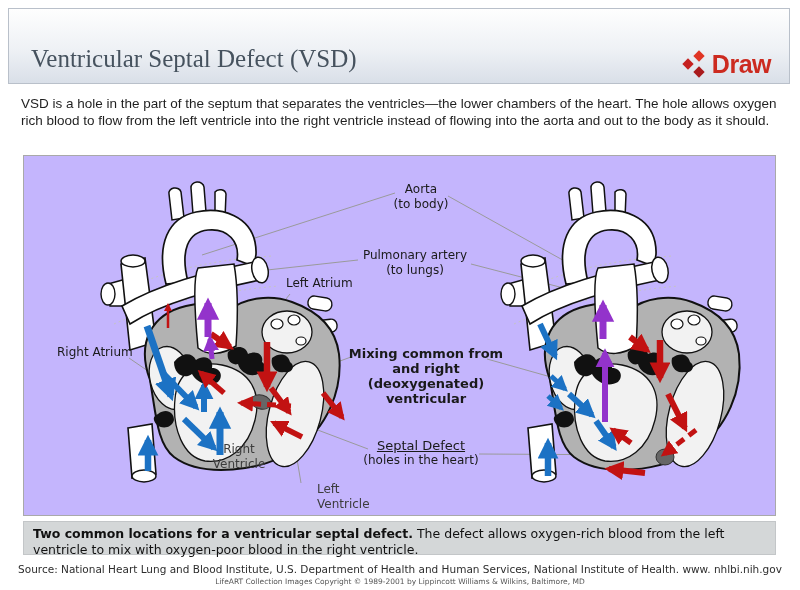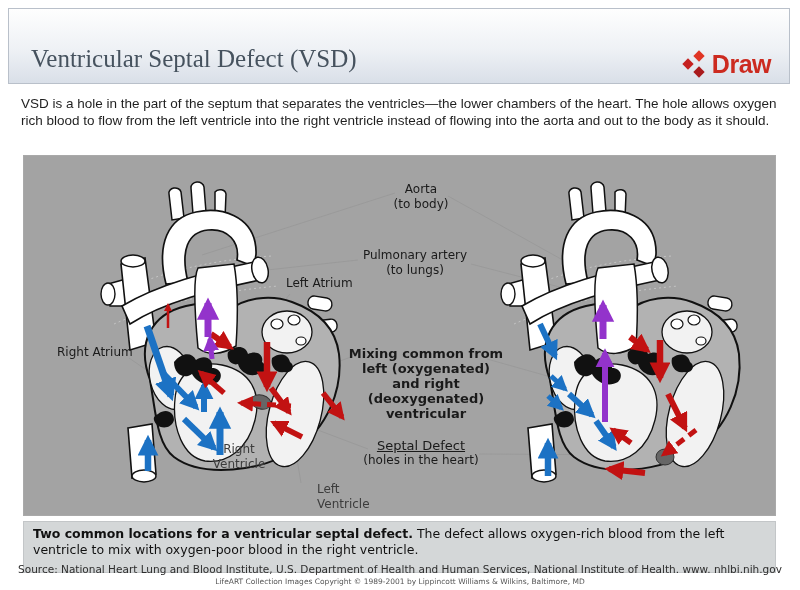--- a/index.html
+++ b/index.html
@@ -10,29 +10,29 @@
           background:linear-gradient(#fefefe,#eef1f5 55%,#d9dfe8);box-sizing:border-box;}
   #title{left:22px;top:36px;font-family:"Liberation Serif",serif;font-size:25px;color:#46525e;}
   #logo{right:18px;top:40px;display:flex;align-items:center;gap:4px;position:absolute;}
   #logo .word{font-size:25px;font-weight:bold;letter-spacing:-0.5px;}
   #logo .smart{color:#151515;}
   #logo .draw{color:#cc2a1f;}
   
   #intro{left:21px;top:95px;width:760px;font-size:13.5px;line-height:17px;color:#1f1f1f;}
   
   #diagram{left:23px;top:155px;width:753px;height:361px;border:1px solid #a9a9a9;
-           background:#a3a3a3;box-sizing:border-box;}
+           background:#c4b5fd;box-sizing:border-box;}
   #dsvg{left:0;top:0;width:751px;height:359px;}
   .lbl{position:absolute;font-family:"DejaVu Sans",sans-serif;font-size:12px;color:#1a1a1a;
        line-height:15px;white-space:nowrap;}
   .lbl.center{text-align:center;white-space:normal;}
   .lbl.bold{font-weight:bold;}
   .lbl.gray{color:#3c3c3c;}
   
-  #caption{left:23px;top:521px;width:753px;height:52px;background:#d4d7d8;border:1px solid #c3c6c8;
+  #caption{left:23px;top:521px;width:753px;height:34px;background:#d4d7d8;border:1px solid #c3c6c8;
            box-sizing:border-box;padding:4px 9px;font-family:"DejaVu Sans",sans-serif;
            font-size:12.5px;line-height:15.5px;color:#111;}
   #source1{left:0;top:563px;width:800px;text-align:center;font-size:10.5px;color:#2d2d2d;
            font-family:"DejaVu Sans",sans-serif;}
   #source2{left:0;top:577px;width:800px;text-align:center;font-size:7.5px;color:#555;
            font-family:"DejaVu Sans",sans-serif;}
 </style>
 </head>
 <body>
 
@@ -169,21 +169,20 @@
     <div>(to body)</div>
   </div>
   <div class="lbl center" style="left:311px;top:92px;width:160px;">
     <div>Pulmonary artery</div>
     <div>(to lungs)</div>
   </div>
   <div class="lbl" style="left:262px;top:120px;">Left Atrium</div>
   <div class="lbl" style="left:33px;top:189px;">Right Atrium</div>
   <div class="lbl center bold" style="left:322px;top:190px;width:160px;font-size:13px;">
     <div>Mixing common from</div>
-    <div>left (oxygenated)</div>
     <div>and right</div>
     <div>(deoxygenated)</div>
     <div>ventricular</div>
   </div>
   <div class="lbl center" style="left:317px;top:282px;width:160px;">
     <div class="bold" style="font-size:13px;text-decoration:underline;">Septal Defect</div>
     <div>(holes in the heart)</div>
   </div>
   <div class="lbl center gray" style="left:165px;top:286px;width:100px;">
     <div>Right</div>

